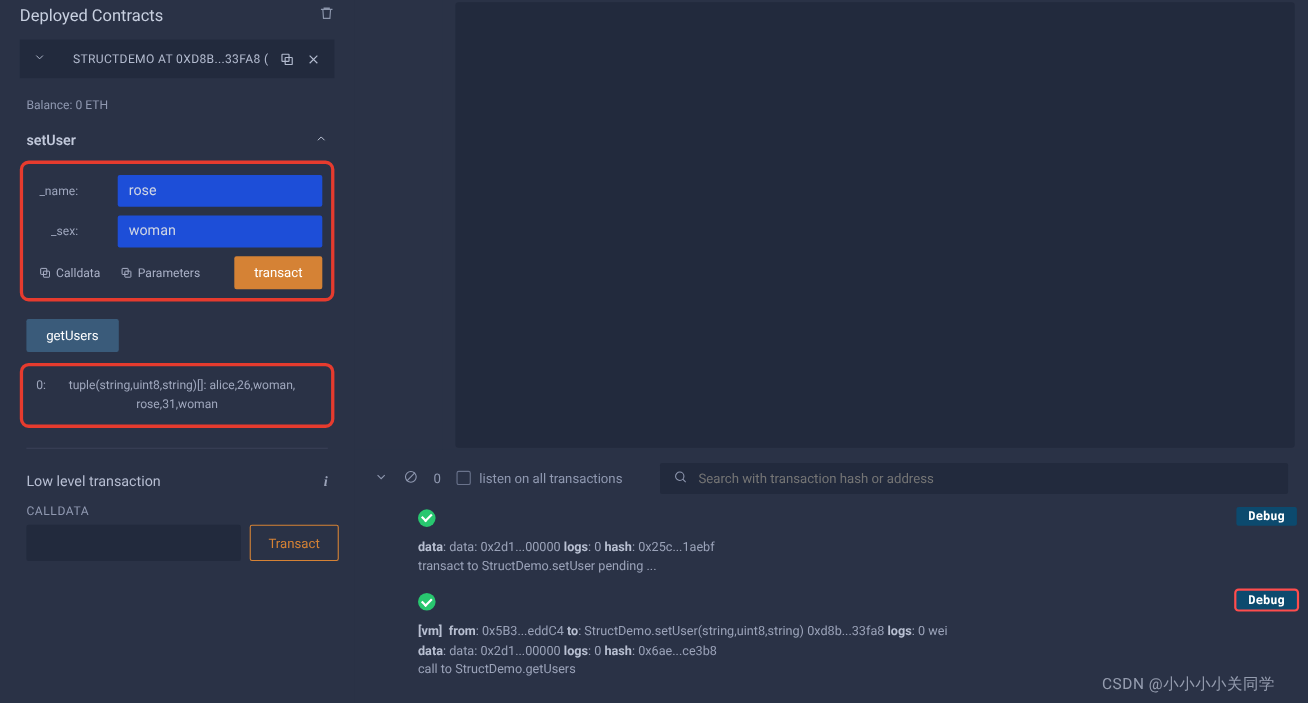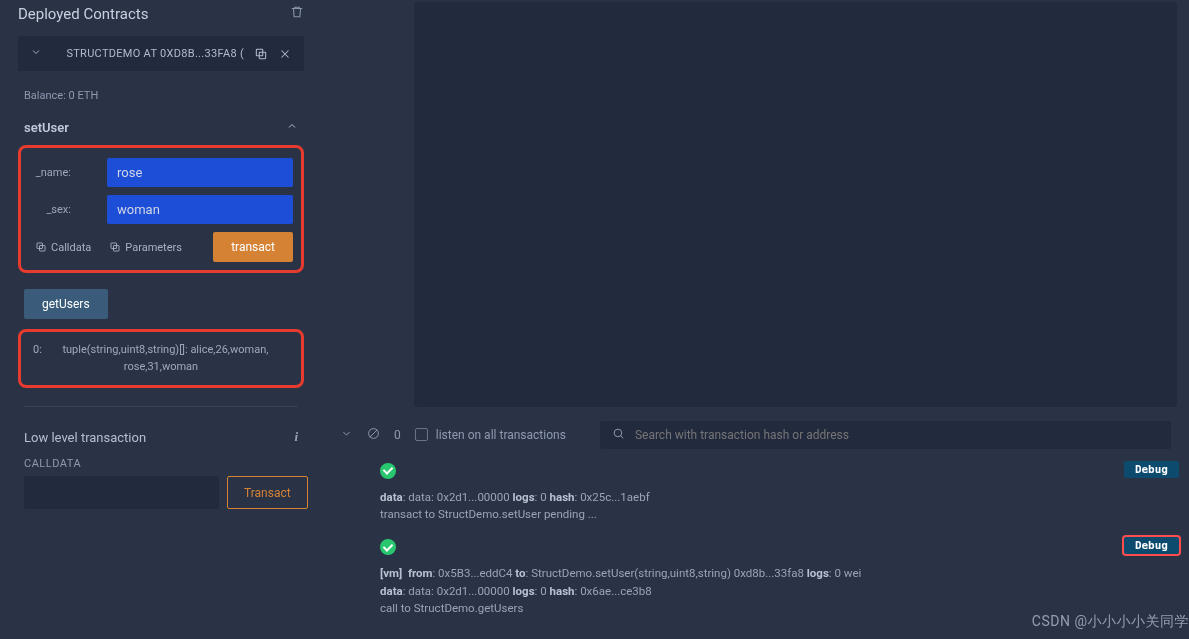--- a/index.html
+++ b/index.html
@@ -46,21 +46,21 @@
   .search-wrap { flex: 1; display: flex; align-items: center; gap: 10px; background: #222a3d; padding: 6px 12px; border-radius: 2px; margin-left: 20px; }
   .search-input { flex: 1; background: transparent; border: none; color: #9099b1; font-size: 12px; outline: none; }
   .log-area { padding: 0 18px 8px 58px; font-family: "Consolas", monospace; font-size: 11.5px; color: #9ba3b9; line-height: 1.5; }
   .log-entry { display: flex; align-items: flex-start; gap: 10px; margin-bottom: 14px; position: relative; flex-direction: column; }
   .check-circle { width: 16px; height: 16px; background: #28c76f; border-radius: 50%; flex-shrink: 0; display: flex; align-items: center; justify-content: center; margin-top: 2px; }
   .check-circle::after { content: ""; width: 4px; height: 7px; border: solid #fff; border-width: 0 2px 2px 0; transform: rotate(45deg); margin-top: -2px; }
   .log-text { flex: 1; white-space: pre-wrap; }
   .log-text b { color: #b9c0d2; font-weight: bold; }
   .debug-btn { position: absolute; right: -8px; top: 0; background: #0c4a6e; color: #fff; font-family: monospace; font-size: 11px; padding: 2px 11px; border: none; border-radius: 2px; cursor: pointer; font-weight: bold; }
   .debug-btn.hl { box-shadow: 0 0 0 2px #ff4d4d; }
-  .watermark { position: fixed; right: 0; bottom: 8px; color: #b9c0d2; font-size: 14px; opacity: 0.75; letter-spacing: 0.5px; }
+  .watermark { position: fixed; right: 30px; bottom: 8px; color: #b9c0d2; font-size: 14px; opacity: 0.75; letter-spacing: 0.5px; }
   svg { stroke-width: 1.8; }
 </style>
 </head>
 <body>
 
 <div class="sidebar">
   <div class="panel-header">
     <span>Deployed Contracts</span>
     <span class="trash-icon">
       <svg viewBox="0 0 24 24">

